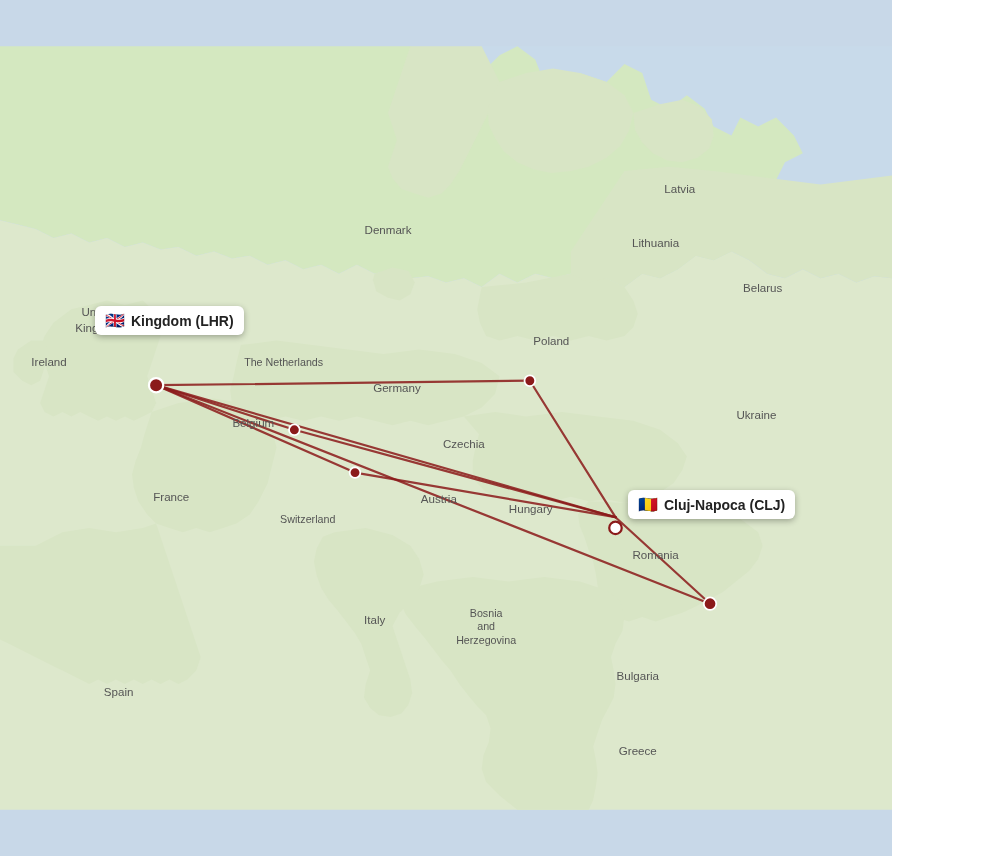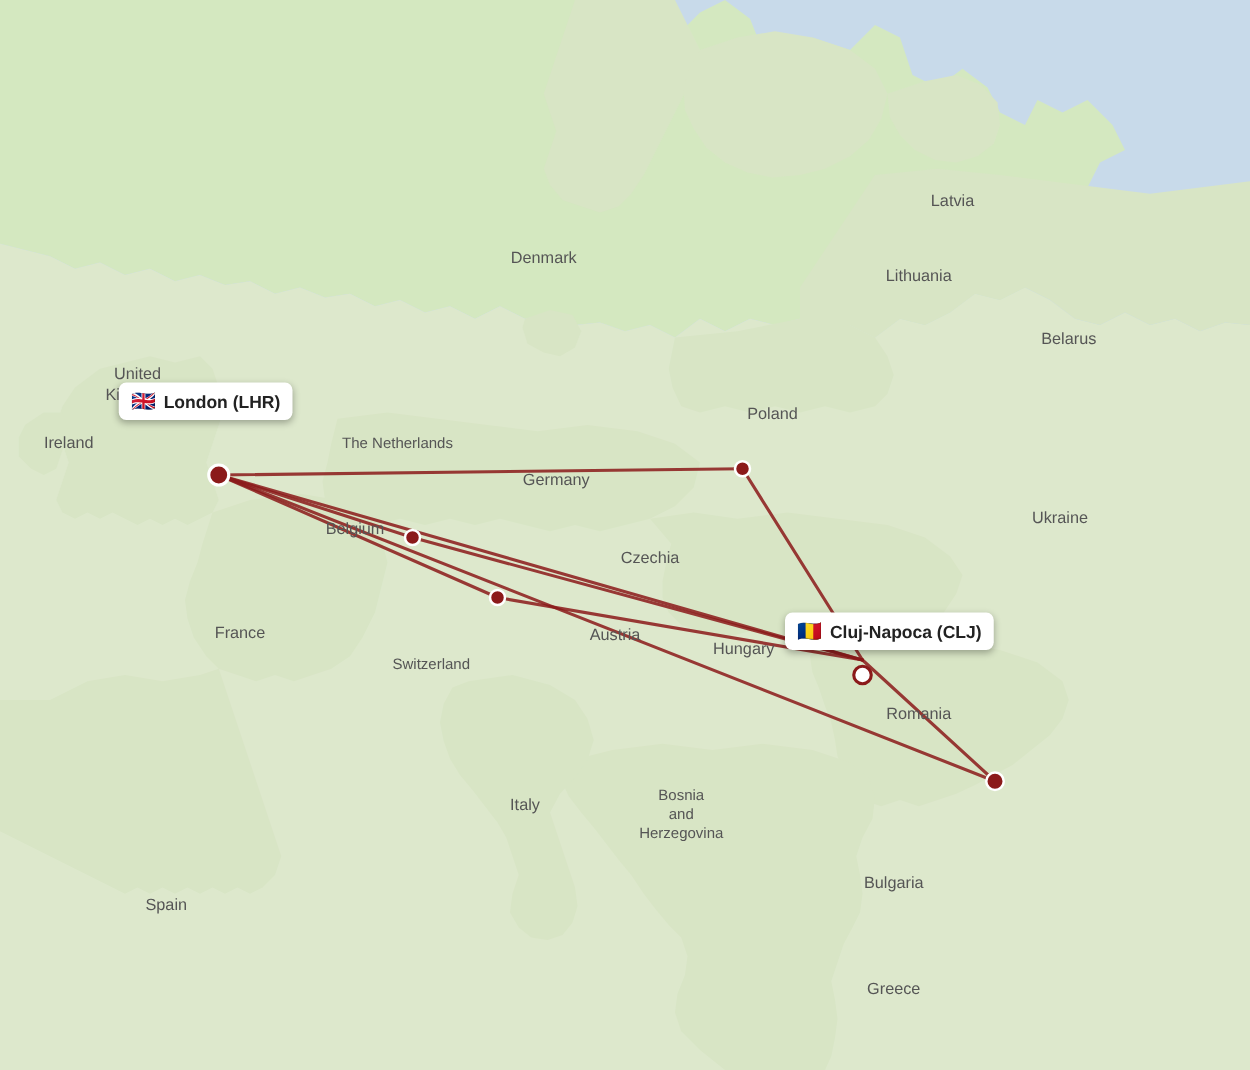--- a/index.html
+++ b/index.html
@@ -1,19 +1,19 @@
 <!DOCTYPE html>
 <html><head>
   <meta charset="utf-8">
   <style>
     * { margin: 0; padding: 0; box-sizing: border-box; }
     body { width: 1000px; height: 856px; overflow: hidden; font-family: Arial, sans-serif; }
     
     #map-container {
-      width: 1000px;
+      width: 892px;
       height: 856px;
       position: relative;
       background: #c8d8e8;
     }
 
     
     #map-svg {
       position: absolute;
       top: 0; left: 0;
       width: 100%;
@@ -141,20 +141,20 @@
     <text x="133" y="728" text-anchor="middle" font-size="13" fill="#555" font-family="Arial">Spain</text>
     <text x="545" y="640" text-anchor="middle" font-size="12" fill="#555" font-family="Arial">Bosnia</text>
     <text x="545" y="655" text-anchor="middle" font-size="12" fill="#555" font-family="Arial">and</text>
     <text x="545" y="670" text-anchor="middle" font-size="12" fill="#555" font-family="Arial">Herzegovina</text>
     <text x="715" y="710" text-anchor="middle" font-size="13" fill="#555" font-family="Arial">Bulgaria</text>
     <text x="715" y="795" text-anchor="middle" font-size="13" fill="#555" font-family="Arial">Greece</text>
   </svg>
 
   <div class="label-box" id="london-label">
     <span class="flag">🇬🇧</span>
-    <span>London (LHR)</span>
+    <span>Kingdom (LHR)</span>
   </div>
 
   <div class="label-box" id="cluj-label">
     <span class="flag">🇷🇴</span>
     <span>Cluj-Napoca (CLJ)</span>
   </div>
 </div>
 
 </body></html>

